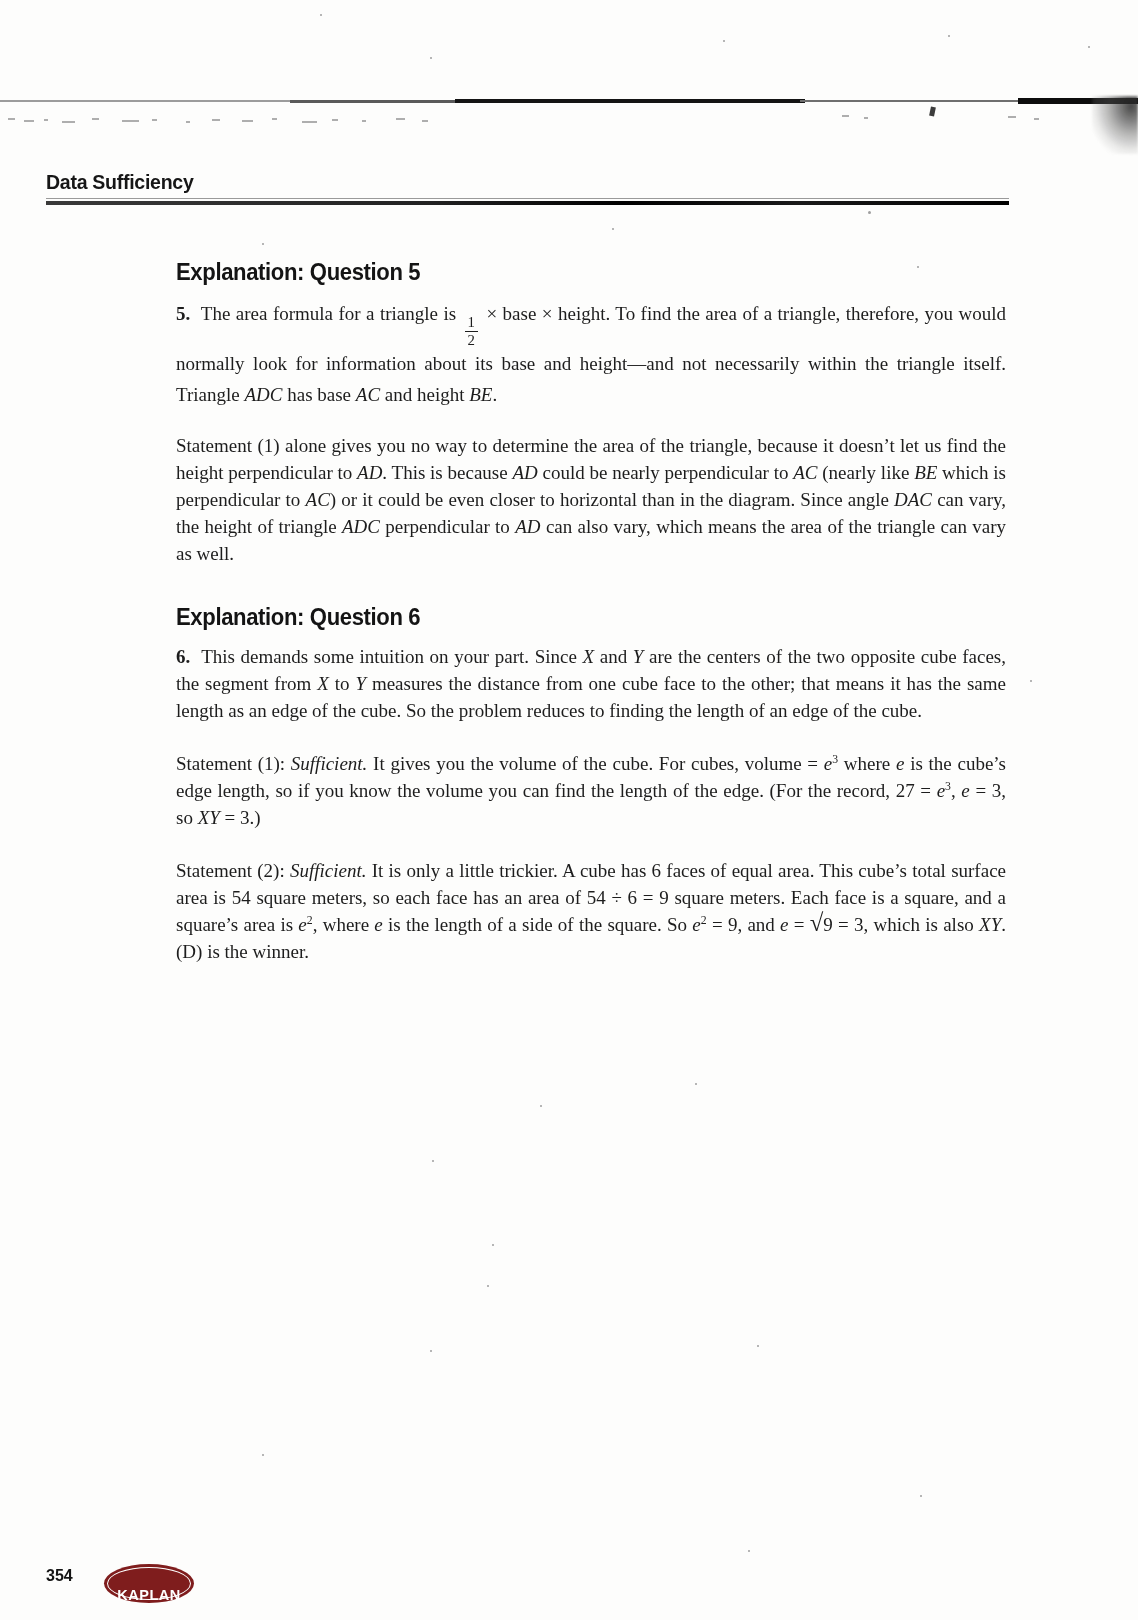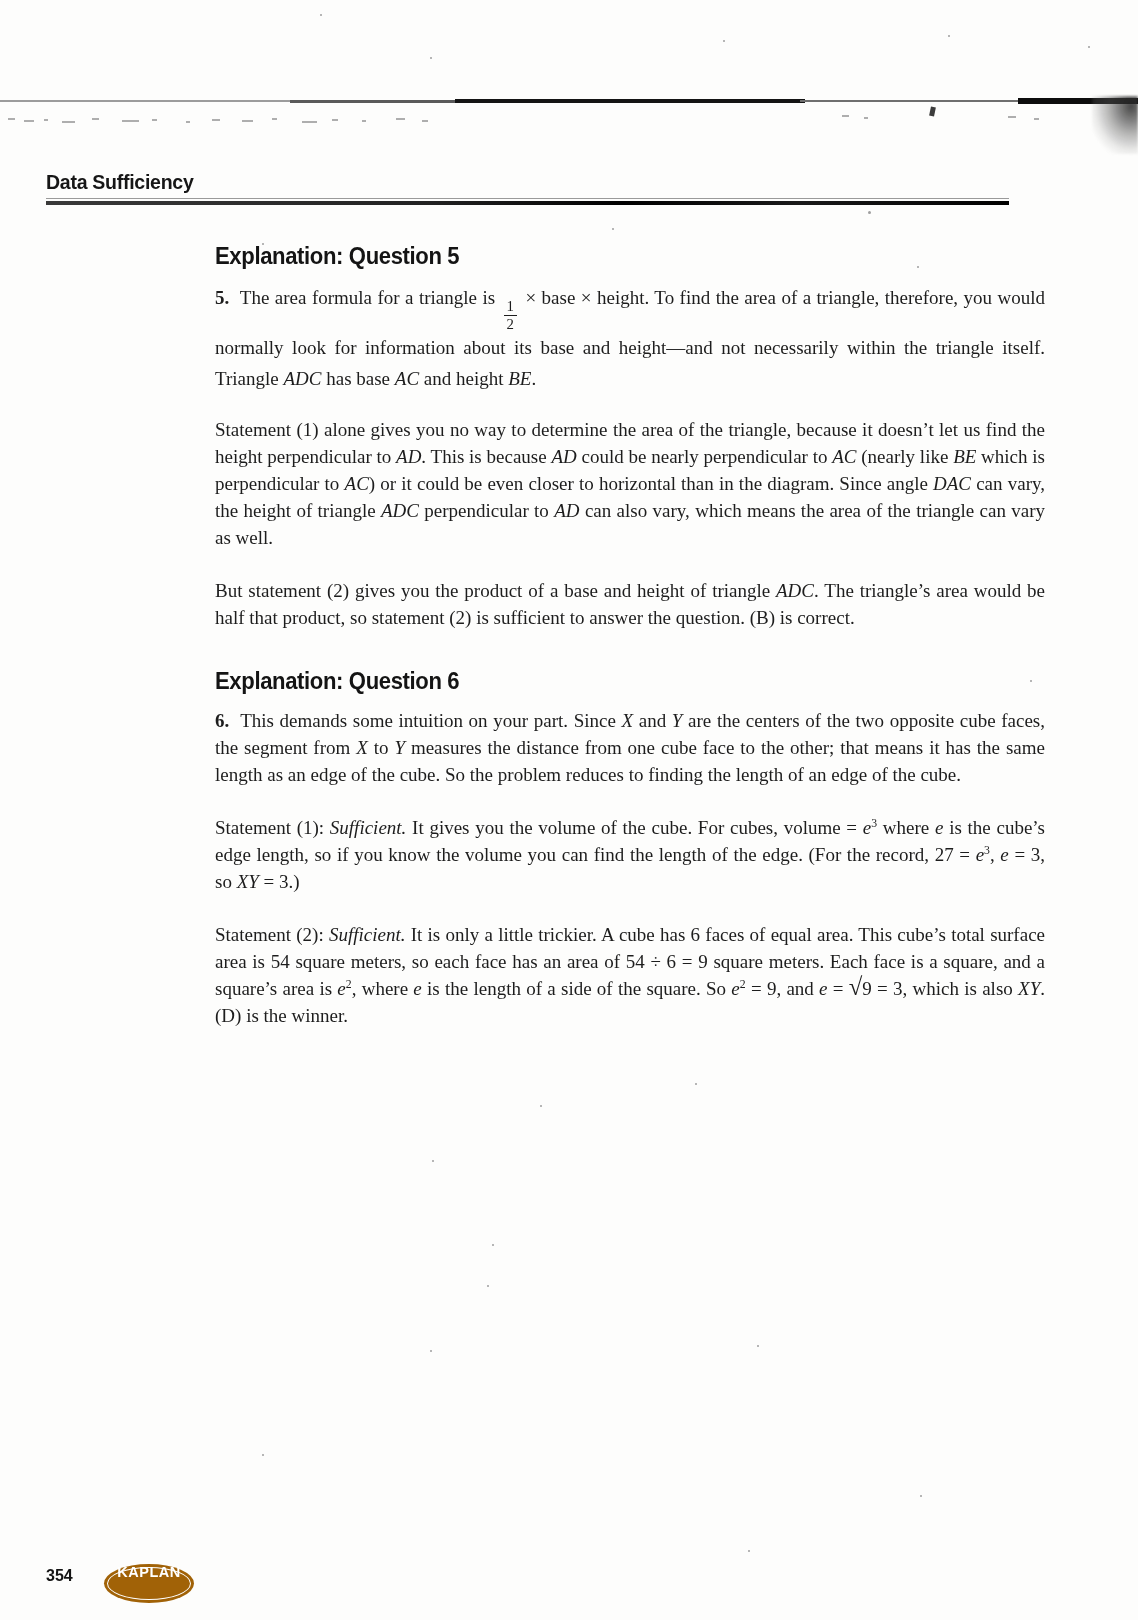--- a/index.html
+++ b/index.html
@@ -27,21 +27,21 @@
     font-family:"Liberation Sans","DejaVu Sans",sans-serif;
     font-weight:bold;font-size:21px;letter-spacing:-0.3px;
     transform:scaleX(.93);transform-origin:left center;
     color:#161616;
   }
   .head-rule{position:absolute;left:46px;top:198px;width:963px;height:7px;}
   .head-rule .thin{position:absolute;top:0;left:0;right:0;height:1px;background:#9a9a9a;}
   .head-rule .thick{position:absolute;top:3px;left:0;right:0;height:4px;
     background:linear-gradient(90deg,#3a3a3a 0%,#222 40%,#000 60%,#1a1a1a 78%,#000 100%);}
   
-  .col{position:absolute;left:176px;top:242px;width:830px;margin-left:39px;}
+  .col{position:absolute;left:176px;top:258px;width:830px;}
   h2.exp{
     font-family:"Liberation Sans","DejaVu Sans",sans-serif;
     font-weight:bold;font-size:24px;letter-spacing:-0.4px;
     transform:scaleX(.92);transform-origin:left center;
     color:#141414;margin:0 0 12px 0;
   }
   h2.exp.q6{margin-top:36px;}
   .col p{
     margin:0 0 26px 0;
     font-size:19px;line-height:27px;
@@ -58,22 +58,22 @@
   .frac .den{padding-top:1.5px;}
   .radical{font-size:1.3em;line-height:0;}
   
   .page-number{
     position:absolute;left:46px;top:1567px;
     font-family:"Liberation Sans","DejaVu Sans",sans-serif;
     font-weight:bold;font-size:16px;color:#141414;
   }
   .kaplan-logo{
     position:absolute;left:104px;top:1564px;width:90px;height:39px;
-    background:#a16207;border-radius:50%;
-    display:flex;align-items:flex-start;justify-content:center;
+    background:#7f1d1d;border-radius:50%;
+    display:flex;align-items:flex-end;justify-content:center;
   }
   .kaplan-ring{position:absolute;left:3px;top:3px;right:3px;bottom:3px;
     border:1.5px solid #fff;border-radius:50%;}
   .kaplan-text{
     position:relative;
     font-family:"Liberation Sans","DejaVu Sans",sans-serif;
     font-weight:bold;font-size:14.5px;letter-spacing:.5px;color:#fff;
   }
 </style>
 </head>
@@ -138,21 +138,20 @@
     <span class="thick"></span>
   </div>
 
   <div class="col">
     <h2 class="exp">Explanation: Question 5</h2>
     <p class="lead"><b>5.</b>&nbsp; The area formula for a triangle is <span class="frac">
           <span class="num">1</span>
           <span class="den">2</span>
         </span> × base × height. To find the area of a triangle, therefore, you would normally look for information about its base and height—and not necessarily within the triangle itself. Triangle <i>ADC</i> has base <i>AC</i> and height <i>BE</i>.</p>
     <p>Statement (1) alone gives you no way to determine the area of the triangle, because it doesn’t let us find the height perpendicular to <i>AD</i>. This is because <i>AD</i> could be nearly perpendicular to <i>AC</i> (nearly like <i>BE</i> which is perpendicular to <i>AC</i>) or it could be even closer to horizontal than in the diagram. Since angle <i>DAC</i> can vary, the height of triangle <i>ADC</i> perpendicular to <i>AD</i> can also vary, which means the area of the triangle can vary as well.</p>
-    <p>But statement (2) gives you the product of a base and height of triangle <i>ADC</i>. The triangle’s area would be half that product, so statement (2) is sufficient to answer the question. (B) is correct.</p>
 
     <h2 class="exp q6">Explanation: Question 6</h2>
     <p><b>6.</b>&nbsp; This demands some intuition on your part. Since <i>X</i> and <i>Y</i> are the centers of the two opposite cube faces, the segment from <i>X</i> to <i>Y</i> measures the distance from one cube face to the other; that means it has the same length as an edge of the cube. So the problem reduces to finding the length of an edge of the cube.</p>
     <p>Statement (1): <i>Sufficient.</i> It gives you the volume of the cube. For cubes, volume = <i>e</i><sup>3</sup> where <i>e</i> is the cube’s edge length, so if you know the volume you can find the length of the edge. (For the record, 27 = <i>e</i><sup>3</sup>, <i>e</i> = 3, so <i>XY</i> = 3.)</p>
     <p>Statement (2): <i>Sufficient.</i> It is only a little trickier. A cube has 6 faces of equal area. This cube’s total surface area is 54 square meters, so each face has an area of 54 ÷ 6 = 9 square meters. Each face is a square, and a square’s area is <i>e</i><sup>2</sup>, where <i>e</i> is the length of a side of the square. So <i>e</i><sup>2</sup> = 9, and <i>e</i> = <span class="radical">√</span>9 = 3, which is also <i>XY</i>. (D) is the winner.</p>
   </div>
 
   <div class="page-number">354</div>
   <div class="kaplan-logo">
     <span class="kaplan-ring"></span>

